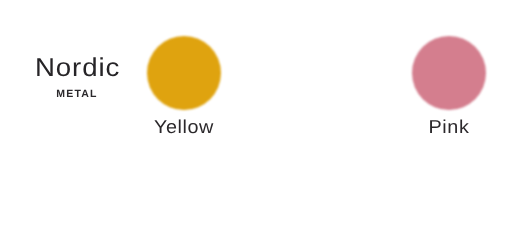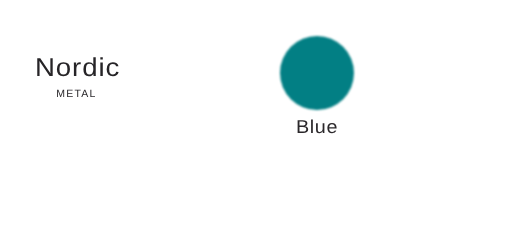--- a/index.html
+++ b/index.html
@@ -29,21 +29,21 @@
     position:absolute; left:34.5px; top:55.6px;
     font-size:25.8px; font-weight:400; color:#262427;
     letter-spacing:0.85px; line-height:1;
     white-space:nowrap;
     transform:scaleX(1.07) translateZ(0);
     transform-origin:0 50%;
   }
 
   .brand-sub {
     position:absolute; left:56.3px; top:88.9px;
-    font-size:10.5px; font-weight:400; color:#2b292c;
+    font-size:10.5px; font-weight:700; color:#2b292c;
     letter-spacing:1.2px; line-height:1;
     white-space:nowrap;
   }
 
   .swatch {
     position:absolute; top:36.2px;
     width:74.2px;
   }
 
   .dot {
@@ -63,20 +63,24 @@
 </head>
 <body style="background: rgb(255, 255, 255);">
 
 <div class="stage" style="background: rgb(255, 255, 255);">
 
   <div class="brand">
     <div class="brand-name txt" style="color: rgb(38, 36, 39);">Nordic</div>
     <div class="brand-sub txt" style="color: rgb(43, 41, 44);">METAL</div>
   </div>
 
-
-  <div class="swatch" id="sw1" style="left:279.7px;">
-    <div class="dot" style="background: rgb(2, 127, 132);"></div>
-    <div class="dot-label txt" style="color: rgb(43, 40, 43);">Blue</div>
+  <div class="swatch" id="sw0" style="left:147.0px;">
+    <div class="dot" style="background: rgb(223, 163, 15);"></div>
+    <div class="dot-label txt" style="color: rgb(43, 40, 43);">Yellow</div>
   </div>
 
+
+  <div class="swatch" id="sw2" style="left:412.2px;">
+    <div class="dot" style="background: rgb(212, 126, 142);"></div>
+    <div class="dot-label txt" style="color: rgb(43, 40, 43);">Pink</div>
+  </div>
 
 </div>
 
 </body></html>

